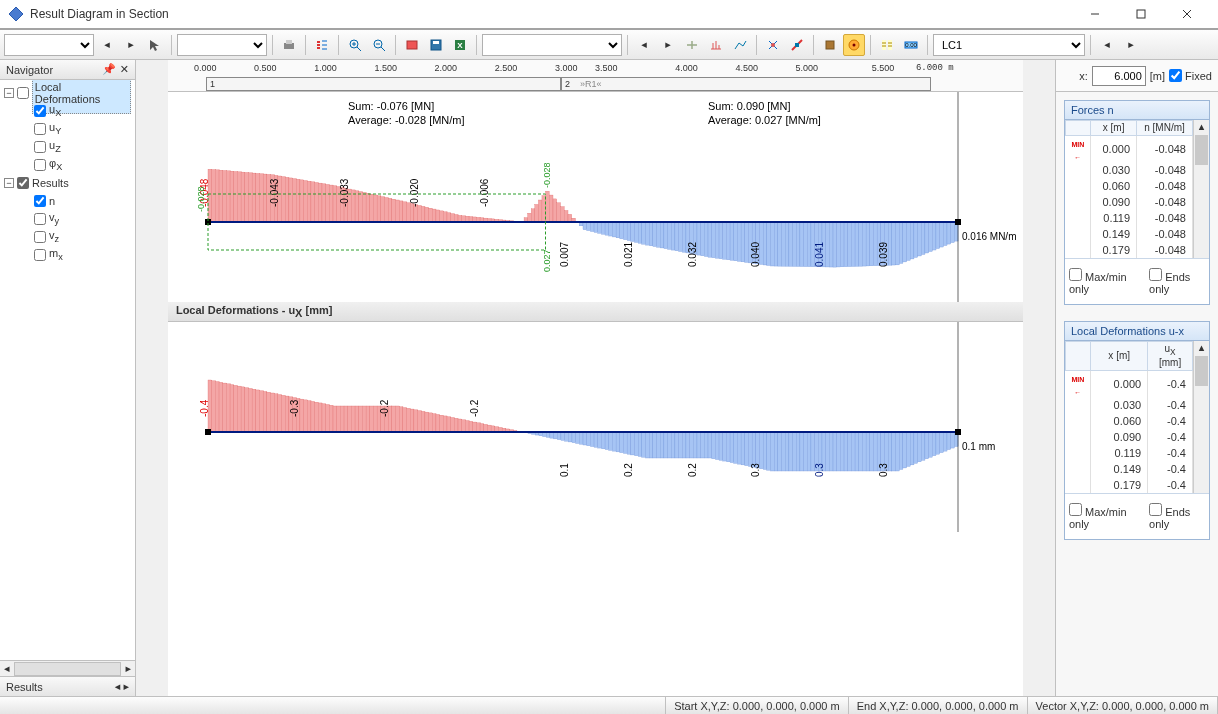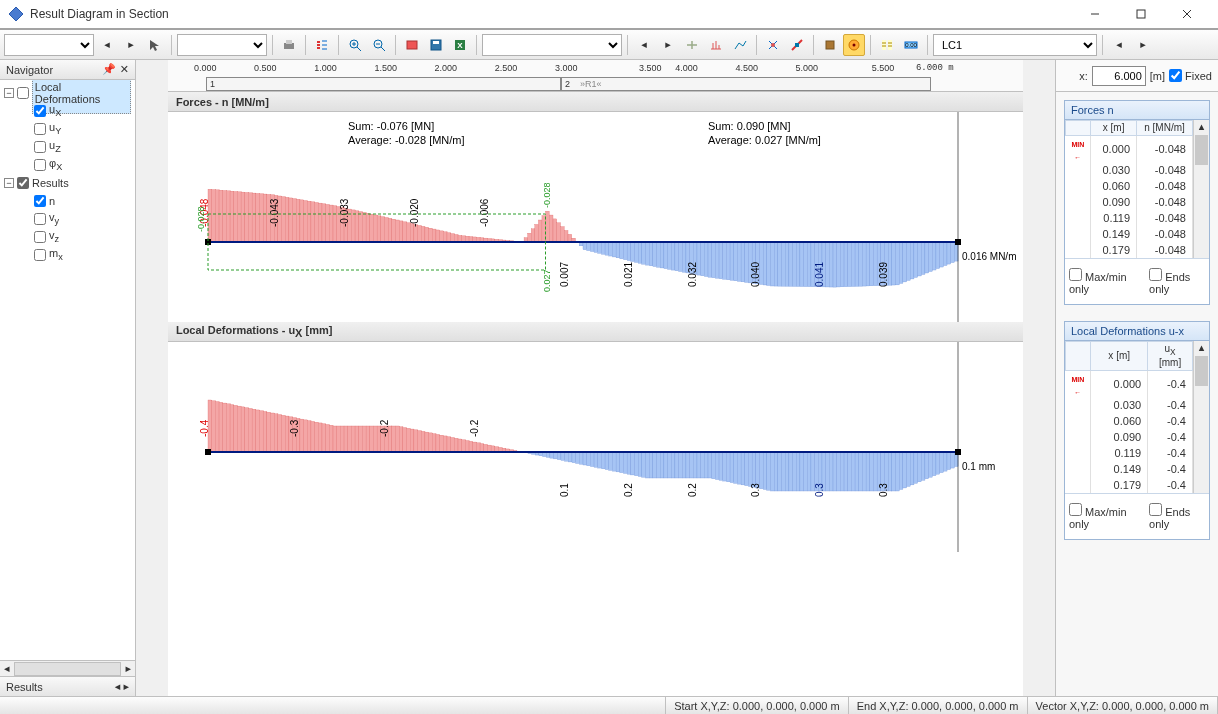--- a/index.html
+++ b/index.html
@@ -191,21 +191,21 @@
         <path d="M2 5 h4 M2 8 h4 M8 5 h4 M8 8 h4" stroke="#a80"></path>
       </svg>
     </div>
   <div class="tb-btn">
       <svg width="14" height="14">
         <rect x="1" y="4" width="12" height="6" fill="#8cf" stroke="#06c"></rect>
         <text x="7" y="9" font-size="6" text-anchor="middle">0.00</text>
       </svg>
     </div>
   <div class="tb-sep"></div>
-  <select class="tb-combo" style="width:164px"><option>LC1</option></select>
+  <select class="tb-combo" style="width:152px"><option>LC1</option></select>
   <div class="tb-sep"></div>
   <div class="tb-btn">◂</div>
   <div class="tb-btn">▸</div>
 </div>
 
 <div class="main">
 
   <div class="navigator">
     <div class="panel-header">
       <span>Navigator</span>
@@ -275,29 +275,26 @@
           <span>1</span>
         </div>
       <div class="ruler-bar" style="left:393px; width:370px;"><span>2</span>&nbsp;&nbsp;&nbsp;&nbsp;<span style="color:#888">»R1«</span></div>
     <span class="ruler-tick" style="left: 26px;">0.000</span>
         <span class="ruler-tick" style="left: 86.1667px;">0.500</span>
         <span class="ruler-tick" style="left: 146.333px;">1.000</span>
         <span class="ruler-tick" style="left: 206.5px;">1.500</span>
         <span class="ruler-tick" style="left: 266.667px;">2.000</span>
         <span class="ruler-tick" style="left: 326.833px;">2.500</span>
         <span class="ruler-tick" style="left: 387px;">3.000</span>
-        <span class="ruler-tick" style="left: 471px;">3.500</span>
+        <span class="ruler-tick" style="left: 427px;">3.500</span>
         <span class="ruler-tick" style="left: 507.333px;">4.000</span>
         <span class="ruler-tick" style="left: 567.5px;">4.500</span>
         <span class="ruler-tick" style="left: 627.667px;">5.000</span>
         <span class="ruler-tick" style="left: 687.833px; margin-left: 16px;">5.500</span>
         <span class="ruler-tick" style="left: 748px; font-family: Liberation Mono, monospace;">6.000 m</span>
-      </div>
-    <div class="chart-hdr">
-        <span>Forces - n [MN/m]</span>
       </div>
     <div class="chart-area" style="height:210px">
       <svg class="chart" width="855" height="210" id="chart1">
           <rect x="40" width="3.75" y="77.19999999999999" height="52.80000000000001" fill="#f4a6a6" stroke="#d66" stroke-width="0.3"></rect>
           <rect x="43.6764705882353" width="3.75" y="77.52352941176471" height="52.47647058823529" fill="#f4a6a6" stroke="#d66" stroke-width="0.3"></rect>
           <rect x="47.35294117647059" width="3.75" y="77.84705882352941" height="52.15294117647059" fill="#f4a6a6" stroke="#d66" stroke-width="0.3"></rect>
           <rect x="51.029411764705884" width="3.75" y="78.17058823529412" height="51.82941176470588" fill="#f4a6a6" stroke="#d66" stroke-width="0.3"></rect>
           <rect x="54.705882352941174" width="3.75" y="78.49411764705883" height="51.50588235294117" fill="#f4a6a6" stroke="#d66" stroke-width="0.3"></rect>
           <rect x="58.38235294117647" width="3.75" y="78.81764705882352" height="51.182352941176475" fill="#f4a6a6" stroke="#d66" stroke-width="0.3"></rect>
           <rect x="62.05882352941177" width="3.75" y="79.14117647058825" height="50.85882352941175" fill="#f4a6a6" stroke="#d66" stroke-width="0.3"></rect>

